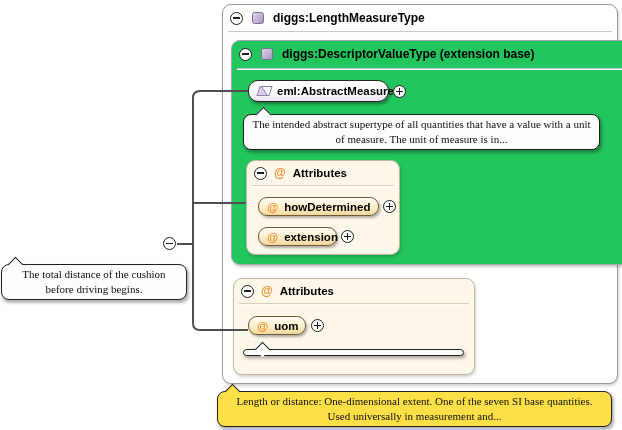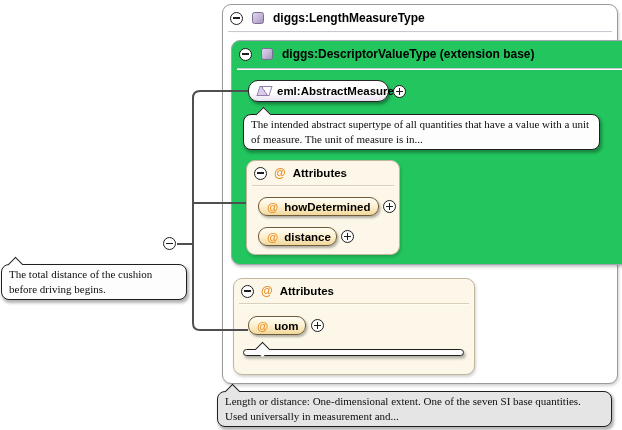--- a/index.html
+++ b/index.html
@@ -5,20 +5,21 @@
   * { box-sizing: border-box; margin: 0; padding: 0; }
   html,body { background:#fff; }
   .canvas {
     position: relative;
     width: 622px;
     height: 430px;
     font-family: "Liberation Sans", sans-serif;
     color: #000;
     overflow: hidden;
     background: #fff;
+    text-align: center;
   }
 
   
   .box { position: absolute; border-radius: 9px; }
   .outer-box {
     left: 222px; top: 4px; width: 396px; height: 380px;
     background: #ffffff;
     border: 1.5px solid #9a9a9a;
     box-shadow: 1px 2px 3px rgba(0,0,0,0.18);
   }
@@ -127,21 +128,21 @@
     border-left: 1.4px solid #1f1f1f; border-top: 1.4px solid #1f1f1f;
     transform: rotate(45deg); z-index: 0;
   }
   .tip .txt { position: relative; z-index: 1; display:block;font-family:Liberation Serif, serif; }
   .tip-eml      { left: 243px; top: 114px; width: 357px; }
   .tip-eml .ptr { left: 14px; }
   .tip-root     { left: 1px;   top: 264px; width: 186px; }
   .tip-root .ptr{ left: 8px; }
   .tip-uom      { left: 243px; top: 349px; width: 221px; }
   .tip-uom .ptr { left: 13px; }
-  .tip-type     { left: 217px; top: 391px; width: 395px; background: #e5e5e5; }
+  .tip-type     { left: 217px; top: 391px; width: 395px; background: #fde047; }
   .tip-type .ptr{ left: 9px; }
 
   
   .connectors { position:absolute; left:0; top:0; z-index: 4; pointer-events:none; }
   .layer-top { z-index: 5; }
 </style>
 </head>
 <body>
 
 <div class="canvas">
@@ -214,21 +215,21 @@
   <div class="pill pill-attr pill-howdetermined layer-top">
     <span class="at-icon">@</span>
       <span class="gap"></span>
     <span>howDetermined</span>
   </div>
   <span class="toggle plus abs layer-top" style="left:383px; top:200px;"></span>
 
   <div class="pill pill-attr pill-qualifier layer-top">
     <span class="at-icon">@</span>
       <span class="gap"></span>
-    <span>distance</span>
+    <span>extension</span>
   </div>
   <span class="toggle plus abs layer-top" style="left:341px; top:230px;"></span>
 
   <span class="toggle abs layer-top" style="left:163px; top:237px;"></span>
 
   <div class="tip tip-root layer-top">
     <span class="ptr"></span>
     <span class="txt">The total distance of the cushion before driving begins.</span>
   </div>
 

